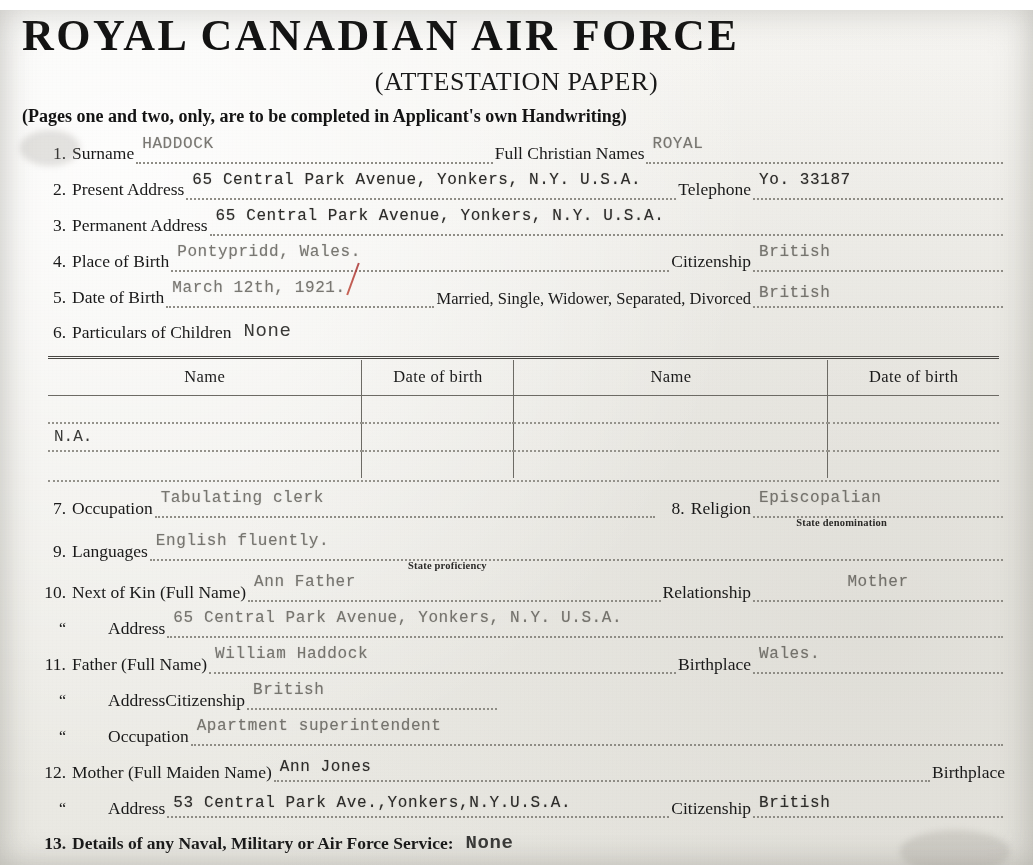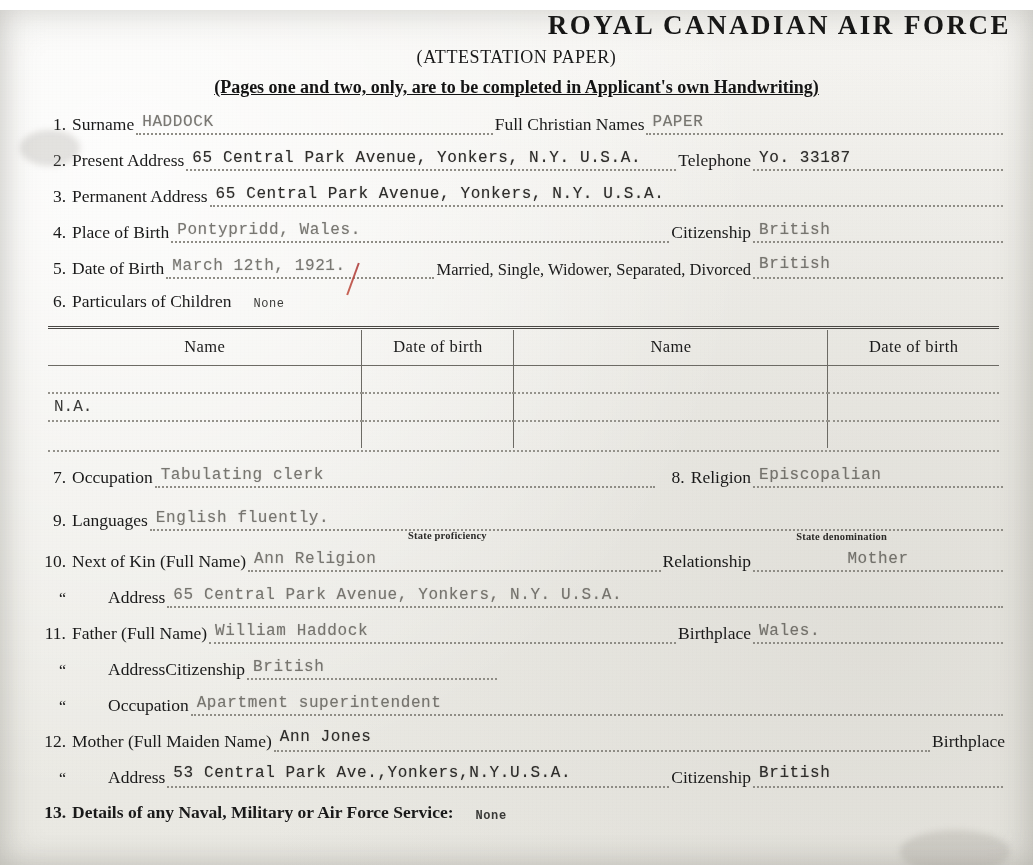--- a/index.html
+++ b/index.html
@@ -38,42 +38,41 @@
   }
   .edge-shadow {
     position: absolute;
     inset: 0;
     pointer-events: none;
     box-shadow: inset 0 0 38px rgba(120,118,110,0.30), inset 0 -14px 26px rgba(120,118,110,0.18);
   }
 
   
   .title-main {
-    text-align: right;
+    text-align: left;
     font-family: "Liberation Serif", serif;
     font-weight: bold;
-    font-size: 27px;
+    font-size: 44px;
     letter-spacing: 2.5px;
     margin: 10px 0 0 0;
     color: #121212;
   }
   .title-sub {
     text-align: center;
-    font-size: 18px;
+    font-size: 26px;
     letter-spacing: 0.6px;
     margin: 6px 0 0 0;
     color: #1a1a1a;
   }
   .title-note {
-    text-align: center;
+    text-align: left;
     font-size: 18px;
     font-weight: bold;
     margin: 9px 0 0 0;
     color: #141414;
-    text-decoration: underline;
   }
 
   
   .form {
     margin-top: 14px;
     padding-left: 16px;
     padding-right: 6px;
   }
   .row {
     display: flex;
@@ -116,41 +115,40 @@
     border-bottom: 2px dotted #8f8d86;
     height: 21px;
     margin: 0 2px;
   }
   .fill.fixed-lg { flex: 0 0 250px; }
   .fill.grow2 { flex: 2 1 auto; }
 
   .hand {
     position: absolute;
     left: 6px;
-    bottom: 1px;
+    bottom: 8px;
     white-space: nowrap;
     font-family: "Liberation Mono", monospace;
     font-size: 16px;
     letter-spacing: 0.6px;
     color: #3a3a38;
     text-shadow: 0 0 1px rgba(90,88,82,0.5);
   }
   .hand.faded { color: #56544e; opacity: 0.78; }
   .hand.up { bottom: 3px; }
   .hand.strong { color: #2e2d2b; }
   .hand.c { left: 50%; transform: translateX(-50%); }
 
   .plain-hand {
     font-family: "Liberation Mono", monospace;
-    font-size: 12px;
+    font-size: 19px;
     letter-spacing: 0.6px;
     color: #3a3a38;
     padding-left: 12px;
     white-space: nowrap;
-    margin-left: 10px;
   }
 
   .sublabel {
     position: absolute;
     font-size: 10.5px;
     font-weight: bold;
     color: #2b2a28;
     white-space: nowrap;
     letter-spacing: 0.2px;
   }
@@ -236,21 +234,21 @@
   <div class="form">
 
     <div class="row">
       <span class="num">1.</span>
       <span class="lbl">Surname</span>
       <span class="fill">
         <span class="hand faded">HADDOCK</span>
       </span>
       <span class="lbl">Full Christian Names</span>
       <span class="fill">
-        <span class="hand faded">PAPER</span>
+        <span class="hand faded">ROYAL</span>
       </span>
     </div>
 
     <div class="row">
       <span class="num">2.</span>
       <span class="lbl">Present Address</span>
       <span class="fill grow2">
         <span class="hand strong">65 Central Park Avenue, Yonkers, N.Y. U.S.A.</span>
       </span>
       <span class="lbl">Telephone</span>
@@ -335,37 +333,37 @@
       <span class="num">7.</span>
       <span class="lbl">Occupation</span>
       <span class="fill grow2">
         <span class="hand faded">Tabulating clerk</span>
       </span>
       <span class="num">8.</span>
       <span class="lbl">Religion</span>
       <span class="fill fixed-lg">
         <span class="hand faded">Episcopalian</span>
       </span>
-      <span class="sublabel" style="right:118px; top:22px;margin-top:44px;">State denomination</span>
+      <span class="sublabel" style="right:118px; top:22px;">State denomination</span>
     </div>
 
     <div class="row" style="margin-top:20px;">
       <span class="num">9.</span>
       <span class="lbl">Languages</span>
       <span class="fill">
         <span class="hand faded">English fluently.</span>
       </span>
       <span class="sublabel" style="left:370px; top:22px;">State proficiency</span>
     </div>
 
     <div class="row" style="margin-top:18px;">
       <span class="num">10.</span>
       <span class="lbl">Next of Kin (Full Name)</span>
       <span class="fill grow2">
-        <span class="hand faded">Ann Religion</span>
+        <span class="hand faded">Ann Father</span>
       </span>
       <span class="lbl">Relationship</span>
       <span class="fill fixed-lg">
         <span class="hand faded c">Mother</span>
       </span>
     </div>
 
     <div class="row">
       <span class="quote">“</span>
       <span class="indent"></span>

